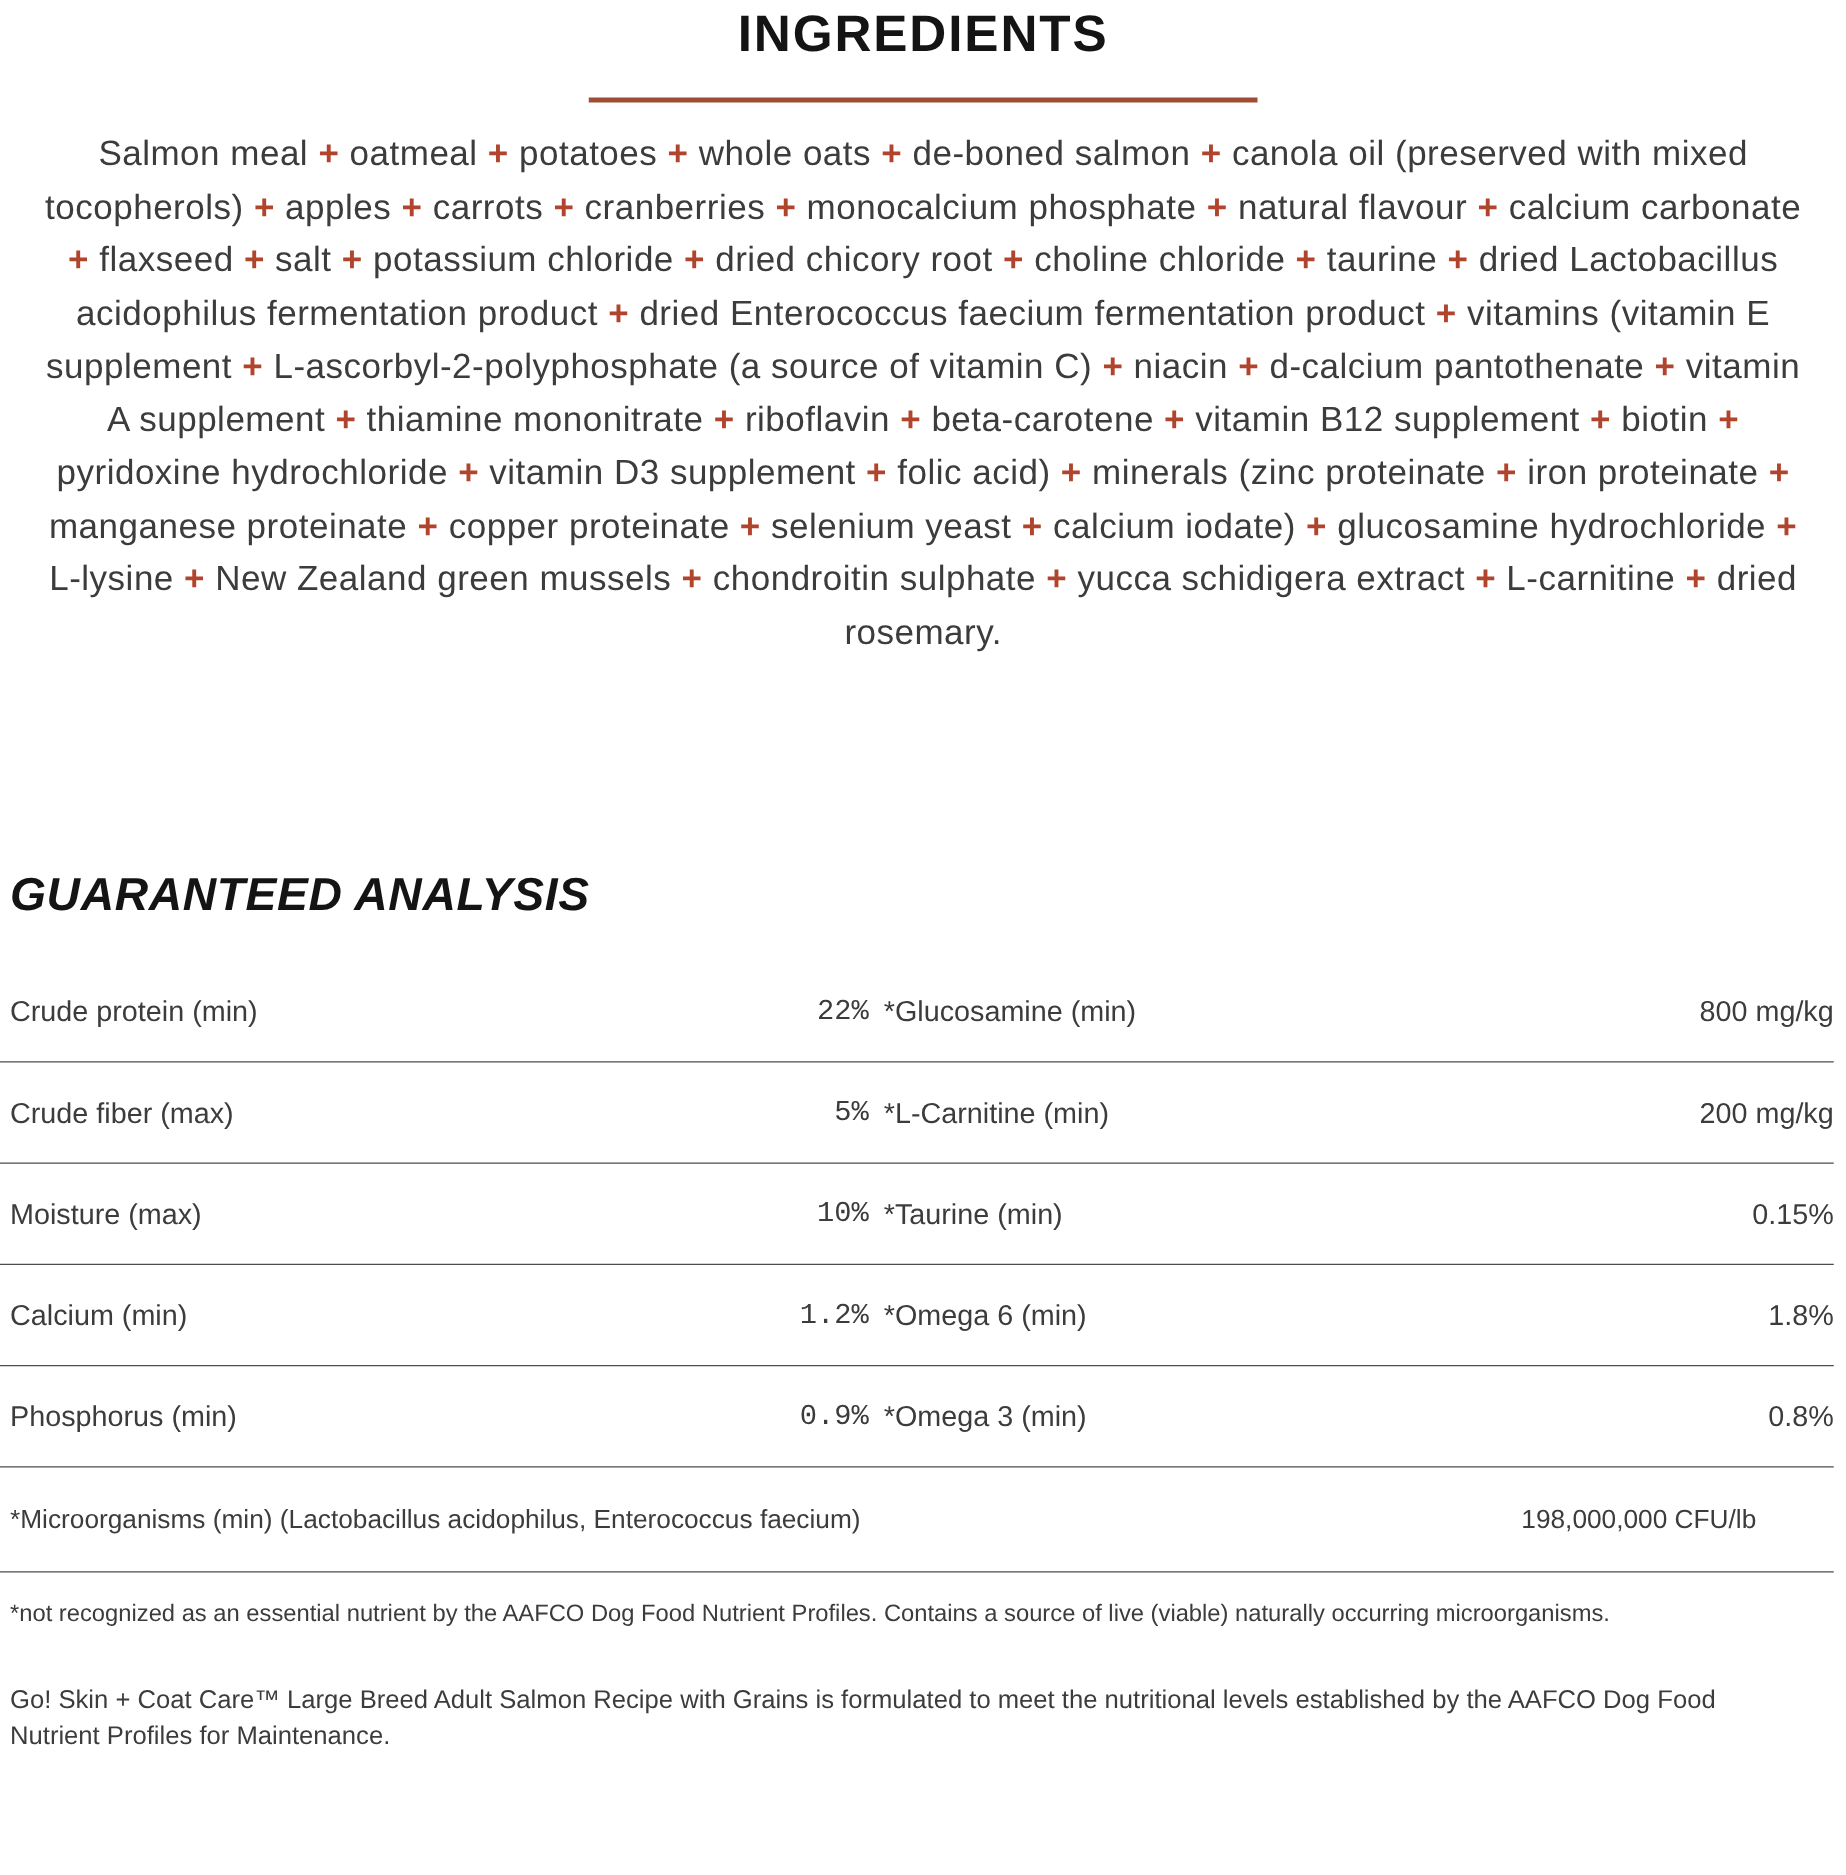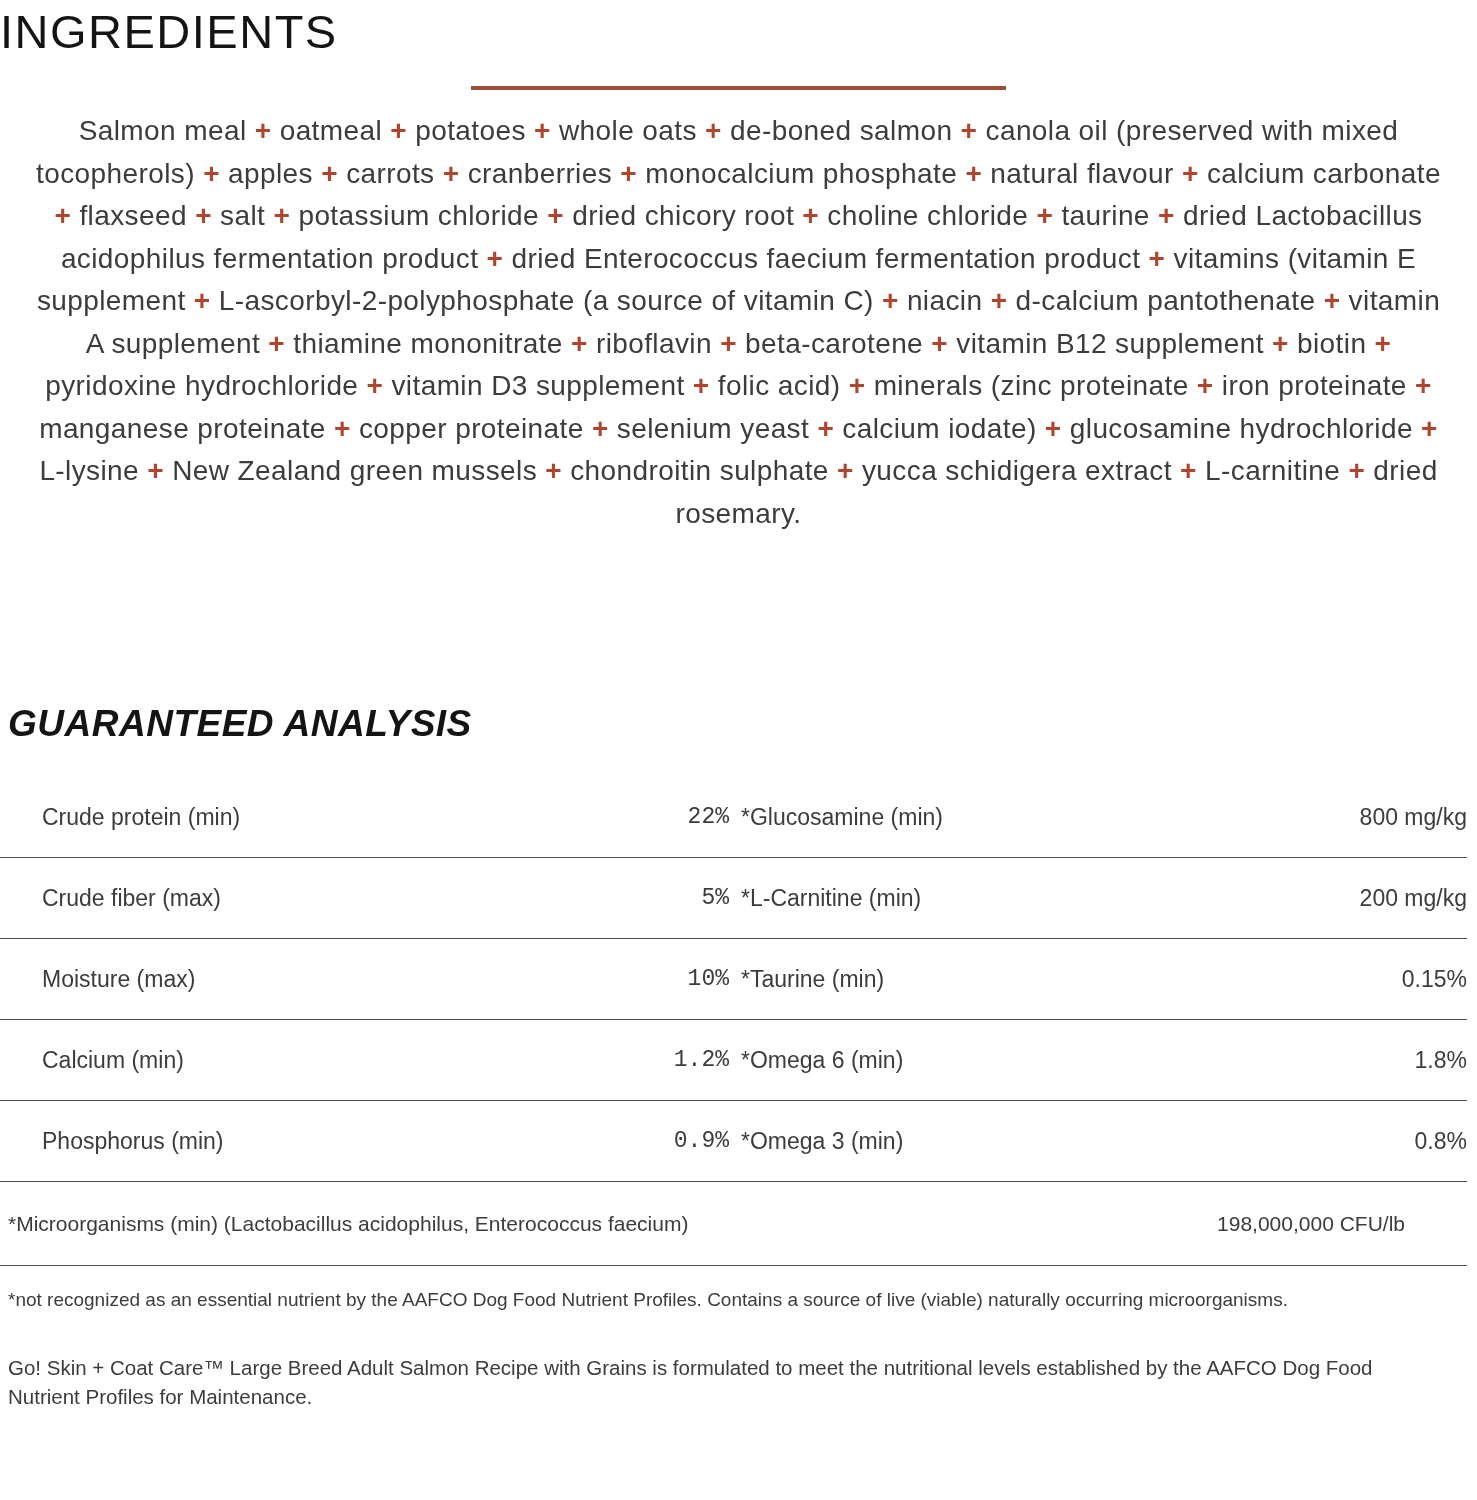--- a/index.html
+++ b/index.html
@@ -17,22 +17,23 @@
     background:#ffffff;
     font-family:"Liberation Sans", sans-serif;
     color:var(--body);
     overflow:hidden;
   }
   .page{width:1477px;}
 
   
   .ing-title{
     margin:4px 0 0 0;
-    font-size:47px;
-    font-weight:400;
+    text-align:center;
+    font-size:41px;
+    font-weight:700;
     letter-spacing:1.5px;
     color:var(--heading);
   }
   .title-rule{
     width:535px;
     height:4px;
     background:var(--rule);
     margin:27px auto 0 auto;
   }
 
@@ -64,21 +65,21 @@
     margin:32px 10px 0 0;
   }
   .ga-row{
     display:flex;
     align-items:center;
     height:81px;
     border-bottom:1px solid var(--divider);
     font-size:23px;
     color:var(--body);
   }
-  .ga-left{width:695px;display:flex;align-items:center;margin-left:34px;}
+  .ga-left{width:695px;display:flex;align-items:center;}
   .ga-right{flex:1;display:flex;align-items:center;}
   .ga-label-left{flex:1;padding-left:8px;}
   .ga-value-left{width:335px;text-align:right;font-family:Liberation Mono, monospace;}
   .ga-label-right{flex:1;padding-left:12px;}
   .ga-value-right{width:372px;text-align:right;}
 
   .ga-row-full{
     display:flex;
     align-items:center;
     justify-content:space-between;

